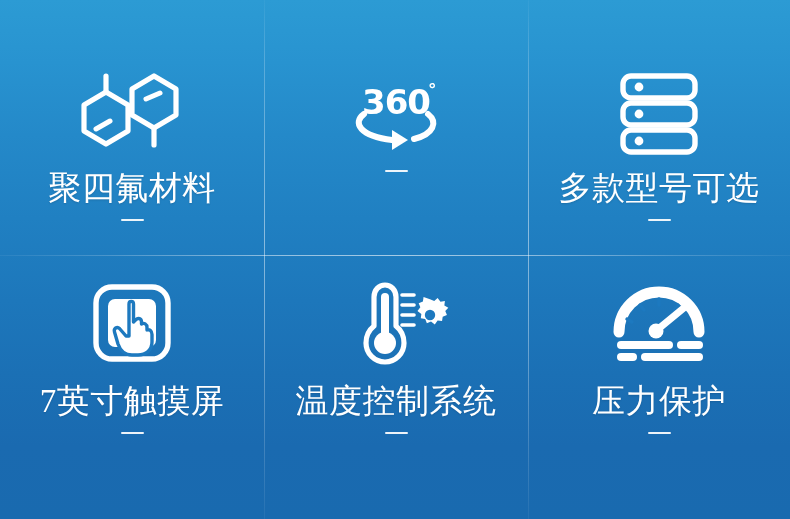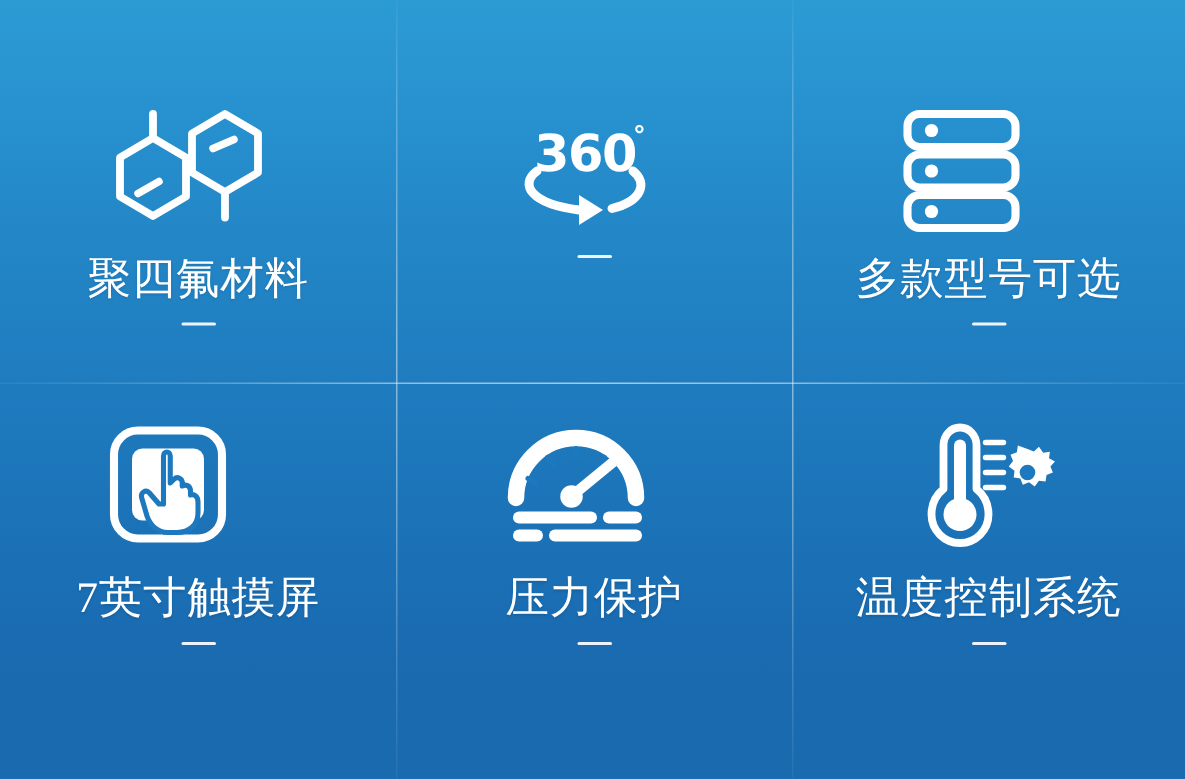--- a/index.html
+++ b/index.html
@@ -81,28 +81,28 @@
     justify-content: flex-start;
   }
   .cell.row1 { padding-top: 72px; }
   .cell.row2 { padding-top: 26px; }
 
   .icon-wrap {
     width: 120px;
     height: 84px;
     display: flex;
     align-items: center;
-    justify-content: flex-start;
+    justify-content: center;
   }
   .icon-wrap svg { display: block; overflow: visible; }
 
   .cell-label {
     margin-top: 16px;
     color: #ffffff;
-    font-size: 29px;
+    font-size: 33px;
     line-height: 1;
     letter-spacing: 0.5px;
     white-space: nowrap;
     text-shadow: 0 1px 2px rgba(0,0,0,0.13);
   }
   .cell.row2 .cell-label { margin-top: 20px; }
 
   .dash {
     margin-top: 14px;
     width: 23px;
@@ -208,48 +208,20 @@
                      L15 38 Z" fill="#ffffff" stroke="#1d79bf" stroke-width="3.4" stroke-linejoin="round"></path>
           </g>
         </svg>
       </div>
       <div class="cell-label">7英寸触摸屏</div>
       <div class="dash"></div>
     </div>
 
     <div class="cell row2">
       <div class="icon-wrap">
-        <svg width="96" height="76" viewBox="0 0 96 76">
-
-          <path d="M8 47 A40 40 0 0 1 88 47" fill="none" stroke="#ffffff" stroke-width="11" stroke-linecap="round"></path>
-
-          <g stroke="#1d79bf" stroke-width="3.4" stroke-linecap="round">
-            <path d="M16 34 L21 37"></path>
-            <path d="M29 20 L33 25"></path>
-            <path d="M48 14 L48 20"></path>
-            <path d="M67 20 L63 25"></path>
-          </g>
-
-          <path d="M46 45 L74 22" stroke="#ffffff" stroke-width="7" stroke-linecap="round"></path>
-          <circle cx="45" cy="46" r="7.5" fill="#ffffff"></circle>
-
-          <g stroke="#ffffff" stroke-width="8" stroke-linecap="round">
-            <path d="M10 60 L58 60"></path>
-            <path d="M70 60 L88 60"></path>
-            <path d="M10 72 L22 72"></path>
-            <path d="M34 72 L88 72"></path>
-          </g>
-        </svg>
-      </div>
-      <div class="cell-label">压力保护</div>
-      <div class="dash"></div>
-    </div>
-
-    <div class="cell row2">
-      <div class="icon-wrap">
         <svg width="104" height="84" viewBox="0 0 104 84">
 
           <path d="M30 16 C30 9 35 4 41 4 C47 4 52 9 52 16 L52 45
                    C57 49 60 55 60 62 C60 72.5 51.5 81 41 81
                    C30.5 81 22 72.5 22 62 C22 55 25 49 30 45 Z" fill="none" stroke="#ffffff" stroke-width="5.2" stroke-linejoin="round"></path>
 
           <path d="M41 16 L41 52" stroke="#ffffff" stroke-width="8" stroke-linecap="round"></path>
           <circle cx="41" cy="62" r="11" fill="#ffffff"></circle>
 
           <g stroke="#ffffff" stroke-width="3.6" stroke-linecap="round">
@@ -266,19 +238,47 @@
                      L-5.2 4.3 L-10 3.6 L-9.4 -1.2 L-13.6 -4.3 L-10.5 -8.4
                      L-12.3 -12.9 L-7.7 -14.7 L-7 -19.5 Z" fill="#ffffff" transform="translate(0,6) scale(0.92)"></path>
             <circle cx="0" cy="6" r="5.2" fill="#1d79bf"></circle>
           </g>
         </svg>
       </div>
       <div class="cell-label">温度控制系统</div>
       <div class="dash"></div>
     </div>
 
+    <div class="cell row2">
+      <div class="icon-wrap">
+        <svg width="96" height="76" viewBox="0 0 96 76">
+
+          <path d="M8 47 A40 40 0 0 1 88 47" fill="none" stroke="#ffffff" stroke-width="11" stroke-linecap="round"></path>
+
+          <g stroke="#1d79bf" stroke-width="3.4" stroke-linecap="round">
+            <path d="M16 34 L21 37"></path>
+            <path d="M29 20 L33 25"></path>
+            <path d="M48 14 L48 20"></path>
+            <path d="M67 20 L63 25"></path>
+          </g>
+
+          <path d="M46 45 L74 22" stroke="#ffffff" stroke-width="7" stroke-linecap="round"></path>
+          <circle cx="45" cy="46" r="7.5" fill="#ffffff"></circle>
+
+          <g stroke="#ffffff" stroke-width="8" stroke-linecap="round">
+            <path d="M10 60 L58 60"></path>
+            <path d="M70 60 L88 60"></path>
+            <path d="M10 72 L22 72"></path>
+            <path d="M34 72 L88 72"></path>
+          </g>
+        </svg>
+      </div>
+      <div class="cell-label">压力保护</div>
+      <div class="dash"></div>
+    </div>
+
   </div>
 
   <div class="divider v v1"></div>
   <div class="divider v v2"></div>
   <div class="divider h"></div>
 
 </div>
 
 </body></html>

